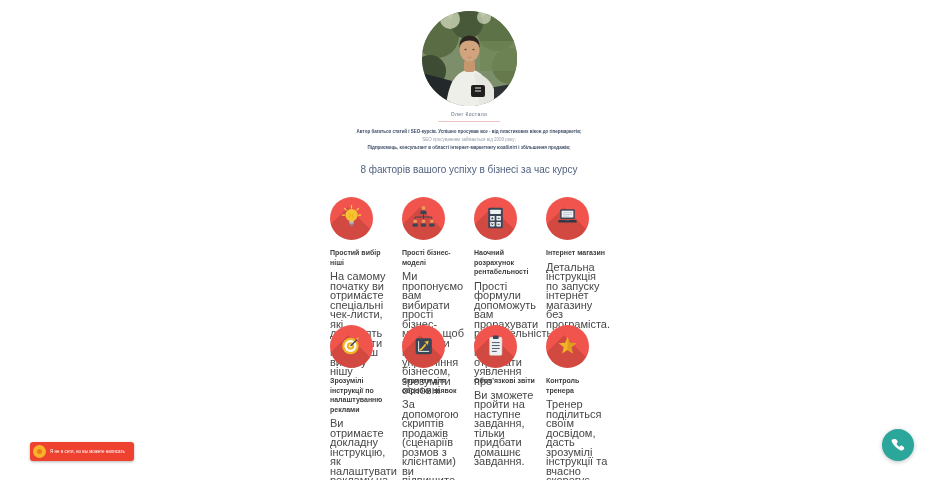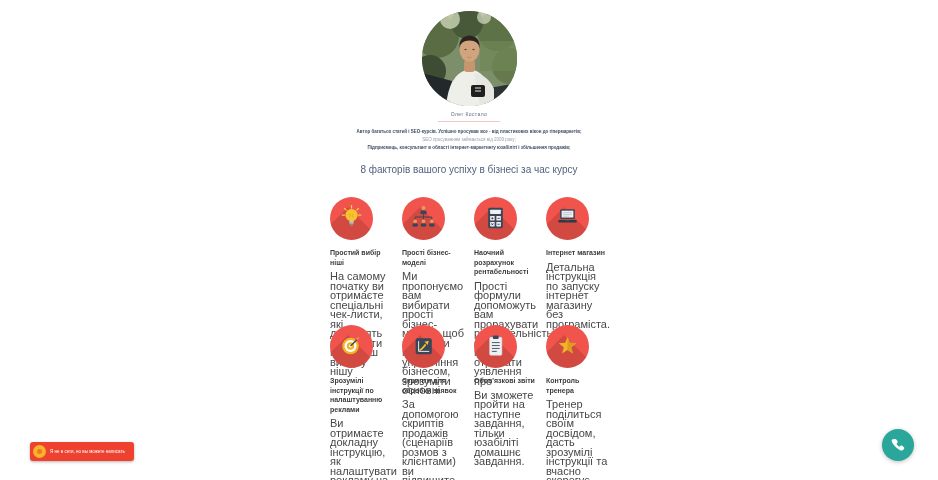--- a/index.html
+++ b/index.html
@@ -238,21 +238,21 @@
         <svg class="glyph" viewBox="0 0 44 44" width="43" height="43">
           <rect x="16" y="12.5" width="12.5" height="18.5" rx="1.2" fill="#eef1f3"></rect>
           <rect x="16" y="12.5" width="12.5" height="18.5" rx="1.2" fill="none" stroke="#d5dade" stroke-width=".6"></rect>
           <rect x="19.4" y="10.8" width="5.8" height="3.6" rx="1.2" fill="#3a4656"></rect>
           <g stroke="#3a4656" stroke-width=".9">
             <path d="M18.3 18 h8 M18.3 21 h8 M18.3 24 h8 M18.3 27 h5"></path>
           </g>
         </svg>
       </div>
       <div class="f-title">Обов'язкові звіти</div>
-      <div class="f-text">Ви зможете пройти на наступне завдання, тільки юзабіліті домашнє завдання.</div>
+      <div class="f-text">Ви зможете пройти на наступне завдання, тільки придбати домашнє завдання.</div>
     </div>
 
     <div class="cell">
       <div class="icon-circle">
         <div class="long-shadow"></div>
         <svg class="glyph" viewBox="0 0 44 44" width="43" height="43">
           <path d="M22 12 L24.35 18.26 L31.03 18.56 L25.8 22.74 L27.58 29.19 L22 25.5 L16.42 29.19 L18.2 22.74 L12.97 18.56 L19.65 18.26 Z" fill="#f0b429"></path>
           <path d="M22 12 L24.35 18.26 L31.03 18.56 L25.8 22.74 L27.58 29.19 L22 25.5 Z" fill="#e09c1e"></path>
         </svg>
       </div>

